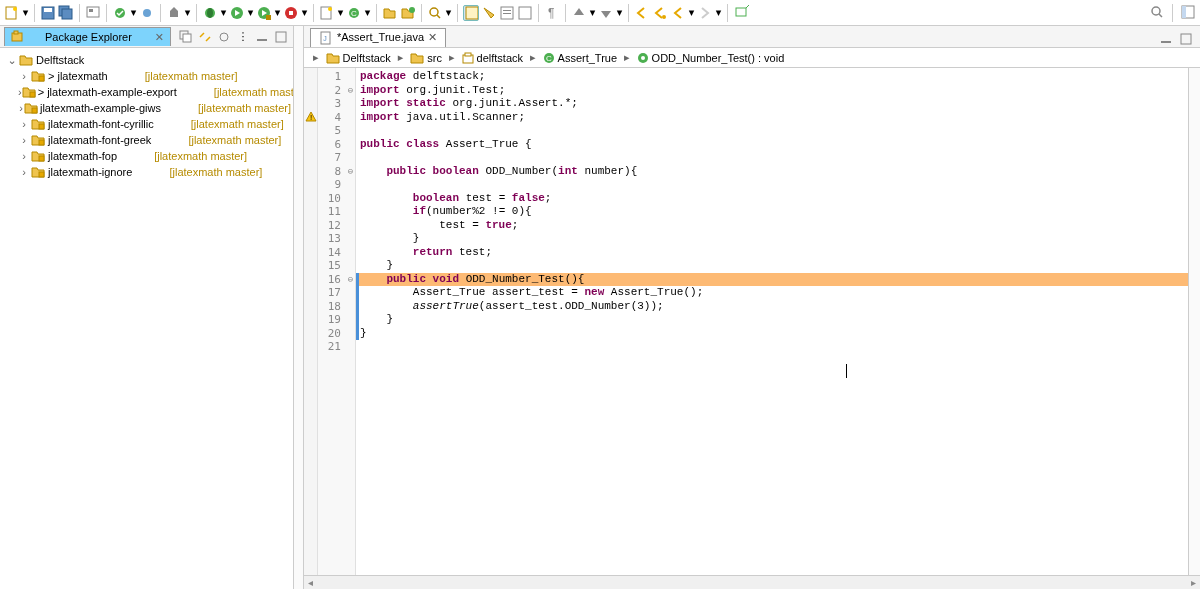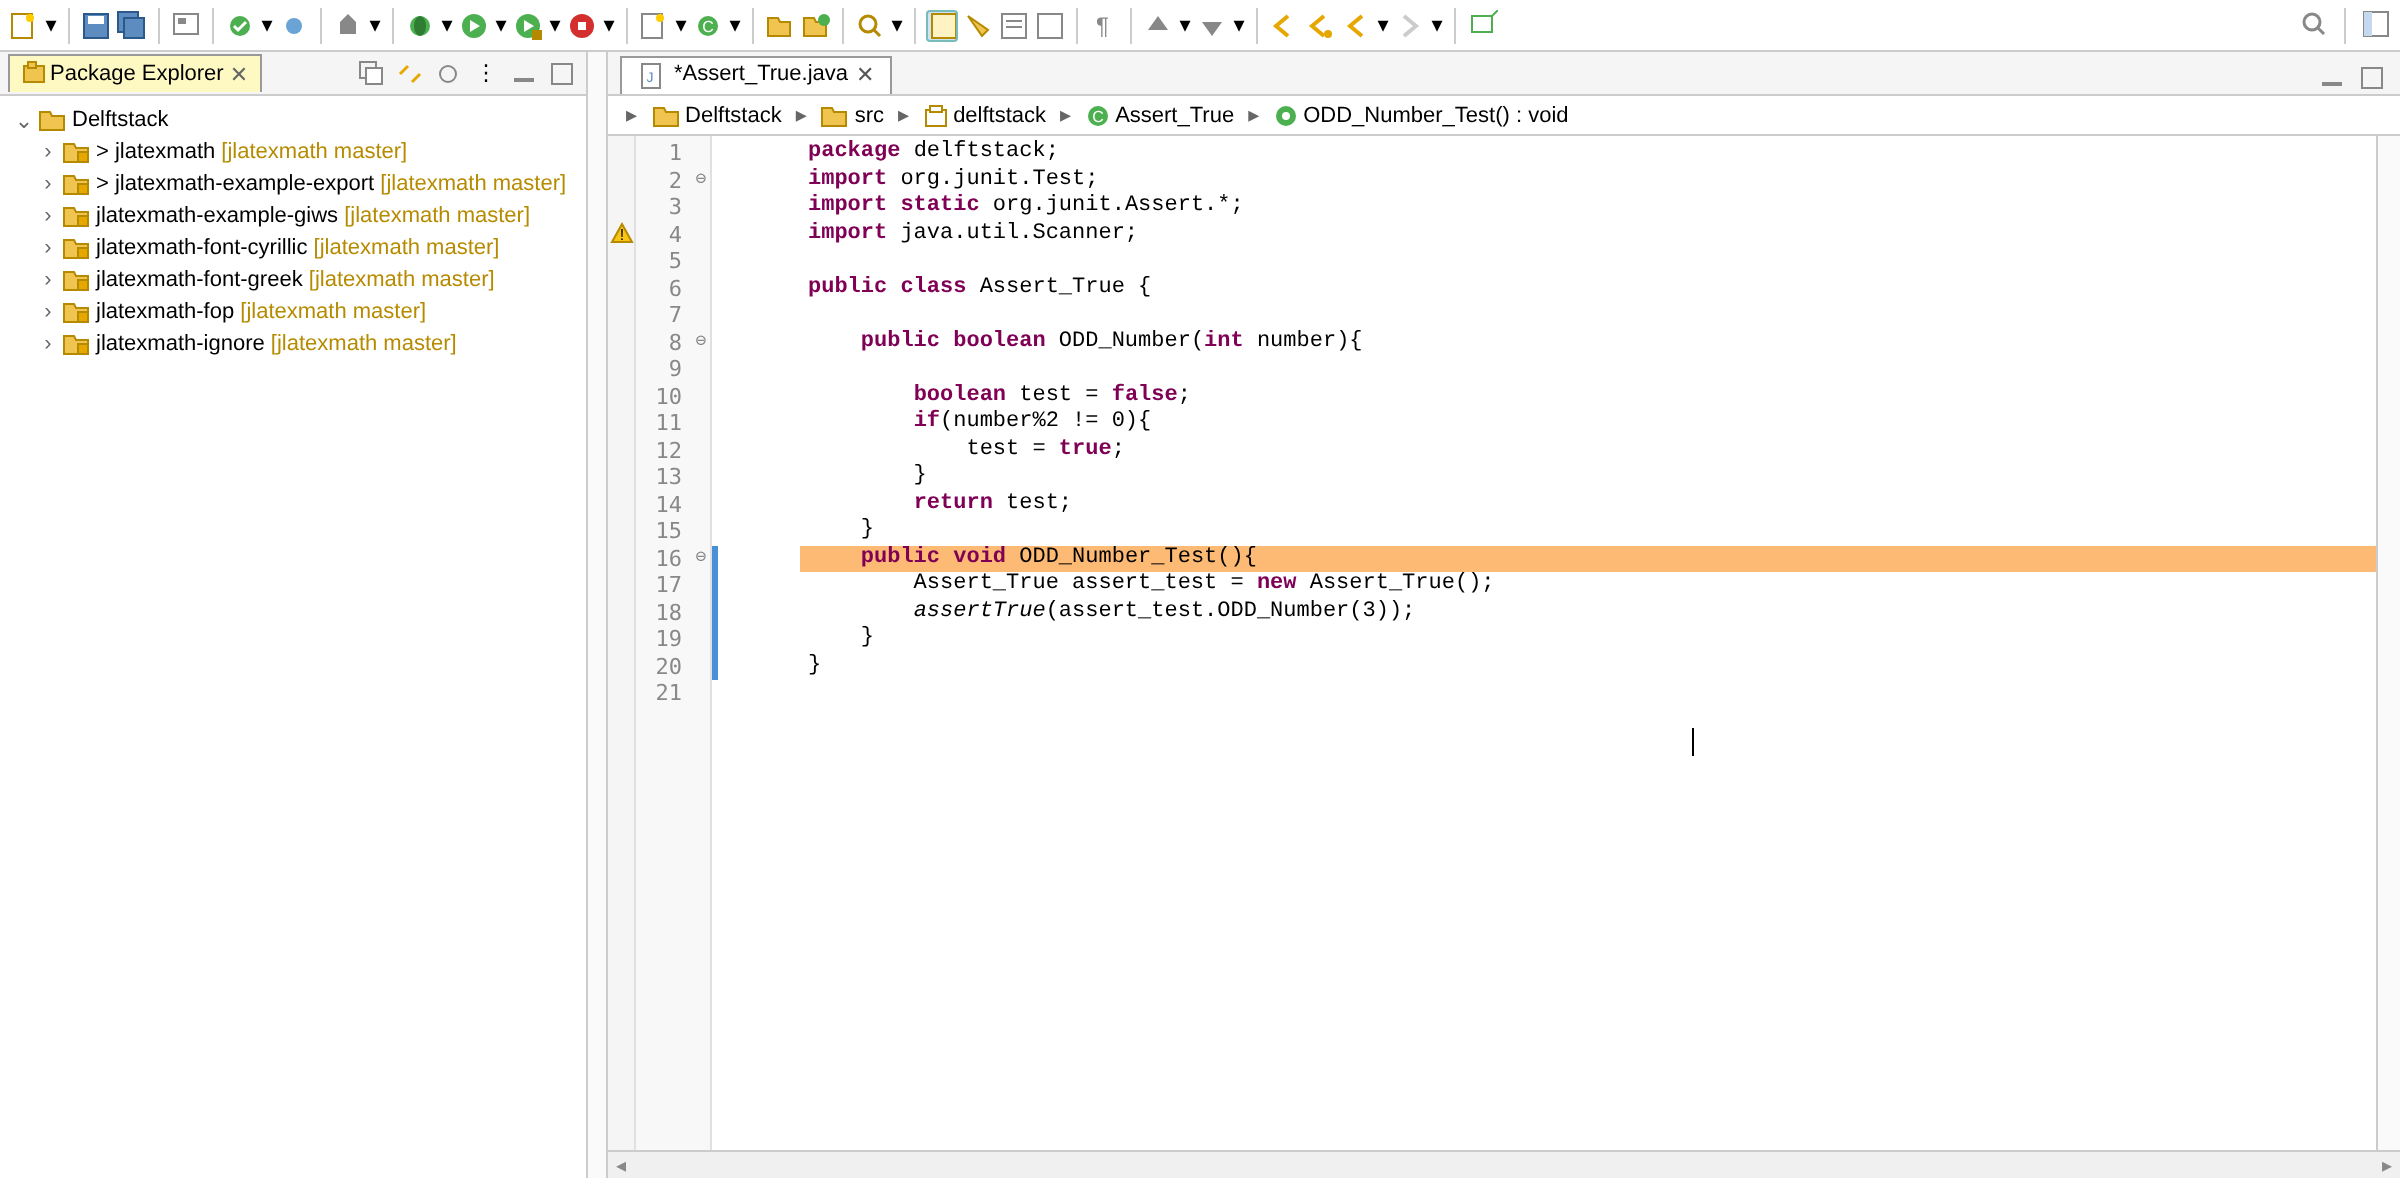--- a/index.html
+++ b/index.html
@@ -8,28 +8,28 @@
 .toolbar-main { display: flex; align-items: center; height: 26px; padding: 2px 4px; border-bottom: 1px solid #ccc; gap: 2px; }
 .tb-icon { width: 16px; height: 16px; display: inline-flex; align-items: center; justify-content: center; cursor: pointer; }
 .tb-drop { width: 7px; height: 16px; display: inline-flex; align-items: center; justify-content: center; cursor: pointer; }
 .tb-sep { width: 1px; height: 18px; background: #ccc; margin: 0 3px; }
 .toolbar-right { margin-left: auto; display: flex; gap: 4px; }
 .tb-icon.active { background: #cfe5f3; border: 1px solid #7bb; border-radius: 2px; }
 
 .workspace { display: flex; height: calc(100% - 26px); }
 .left-pane { width: 294px; border-right: 1px solid #ccc; display: flex; flex-direction: column; }
 .pane-header { display: flex; align-items: center; height: 22px; padding: 2px 4px; border-bottom: 1px solid #ccc; background: #f5f5f5; }
-.pane-title { display: flex; align-items: center; gap: 0; padding: 2px 6px; background: #fef9c3; border: 1px solid #999; border-bottom: none; font-size: 11px; }
+.pane-title { display: flex; align-items: center; gap: 20px; padding: 2px 6px; background: #7dd3fc; border: 1px solid #999; border-bottom: none; font-size: 11px; }
 .pane-tools { margin-left: auto; display: flex; gap: 3px; }
 .tree { padding: 4px 2px; overflow: auto; font-size: 11px; }
 .tree-row { display: flex; align-items: center; height: 16px; padding-left: 4px; white-space: nowrap; }
 .tree-row .exp { width: 12px; text-align: center; color: #666; cursor: pointer; }
 .tree-row .icon { width: 16px; height: 14px; display: inline-flex; align-items: center; justify-content: center; }
 .tree-row .lbl { padding-left: 2px; }
-.tree-row .branch { color: #b68b00; }
+.tree-row .branch { color: #b68b00; margin-left: 34px; }
 .tree-row.child { padding-left: 16px; }
 
 .right-pane { flex: 1; display: flex; flex-direction: column; min-width: 0; }
 .narrow-col { width: 10px; border-right: 1px solid #ccc; background: #fafafa; }
 
 .editor-tabs { display: flex; align-items: flex-end; height: 22px; border-bottom: 1px solid #ccc; padding-left: 6px; background: #f5f5f5; }
 .editor-tab { display: flex; align-items: flex-start; gap: 4px; padding: 2px 8px; background: #fff; border: 1px solid #999; border-bottom: none; font-size: 11px; }
 .editor-tab .close { cursor: pointer; color: #555; }
 .editor-tabs-right { margin-left: auto; display: flex; gap: 4px; padding-right: 6px; }
 
@@ -38,21 +38,21 @@
 .bc-sep { color: #666; padding: 0 3px; }
 
 .editor-area { flex: 1; display: flex; position: relative; background: #fff; overflow: hidden; }
 .marker-bar { width: 14px; background: #f5f5f5; border-right: 1px solid #e0e0e0; position: relative; }
 .marker-bar .marker { position: absolute; left: 1px; width: 12px; height: 12px; }
 .gutter { width: 28px; background: #f8f8f8; text-align: right; color: #888; font-family: Consolas, monospace; font-size: 11px; padding-top: 2px; }
 .gutter .ln { height: 13.5px; line-height: 13.5px; padding-right: 5px; }
 .fold-bar { width: 10px; background: #f8f8f8; border-right: 1px solid #e0e0e0; font-family: Consolas, monospace; font-size: 9px; color: #888; padding-top: 2px; }
 .fold-bar .fc { height: 13.5px; line-height: 13.5px; text-align: center; }
 .code { flex: 1; font-family: Consolas, "Courier New", monospace; font-size: 11px; padding-top: 2px; position: relative; overflow: hidden; }
-.code .line { height: 13.5px; line-height: 13.5px; white-space: pre; padding-left: 4px; margin-left: 44px; }
+.code .line { height: 13.5px; line-height: 13.5px; white-space: pre; padding-left: 4px; }
 .code .hl { background: #fdba74; font-family: Liberation Mono, monospace; }
 .sel-mark { position: absolute; left: 0; width: 3px; background: #4a90d9; }
 .overview { width: 12px; border-left: 1px solid #ccc; background: #fafafa; }
 
 .k { color: #7f0055; font-weight: bold; }
 .c { color: #3f7f5f; }
 .i { font-style: italic; }
 
 .cursor-text { position: absolute; width: 1px; height: 14px; background: #000; }
 .scroll-h { height: 14px; border-top: 1px solid #ccc; background: #f0f0f0; display: flex; align-items: center; justify-content: space-between; padding: 0 4px; color: #888; font-size: 10px; }

